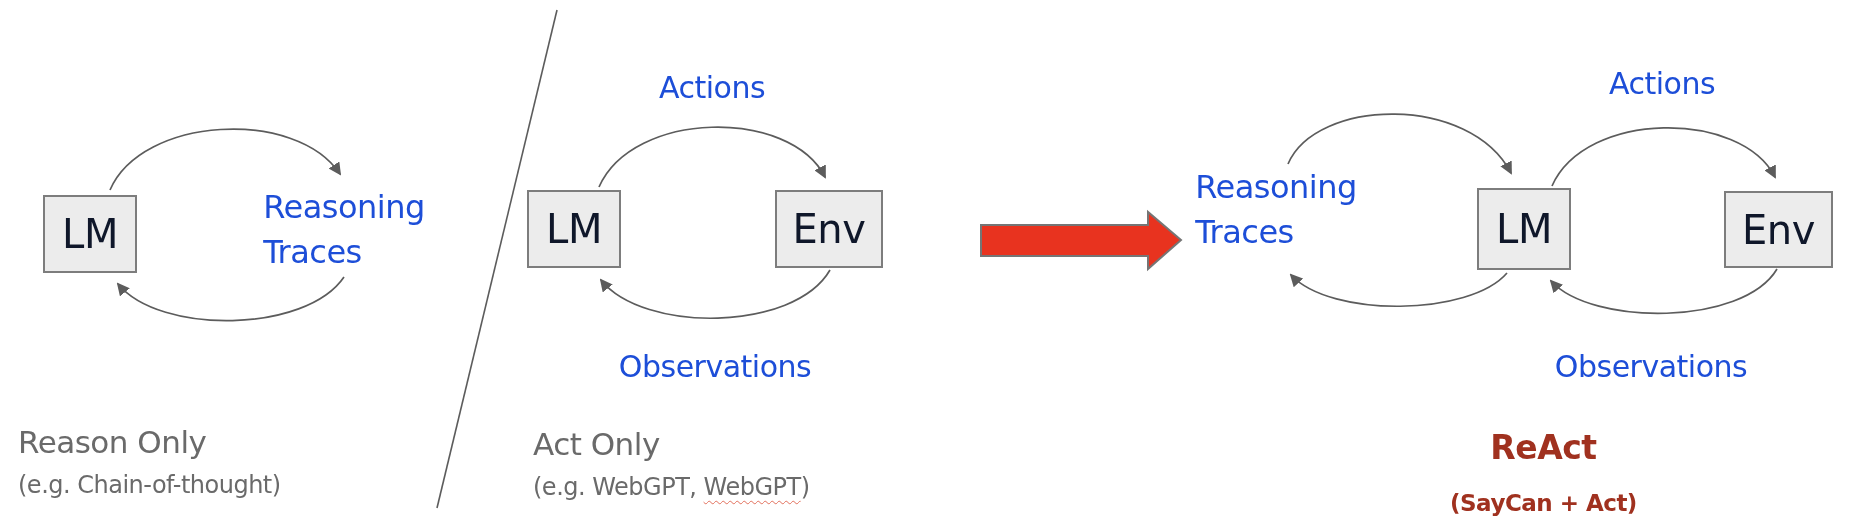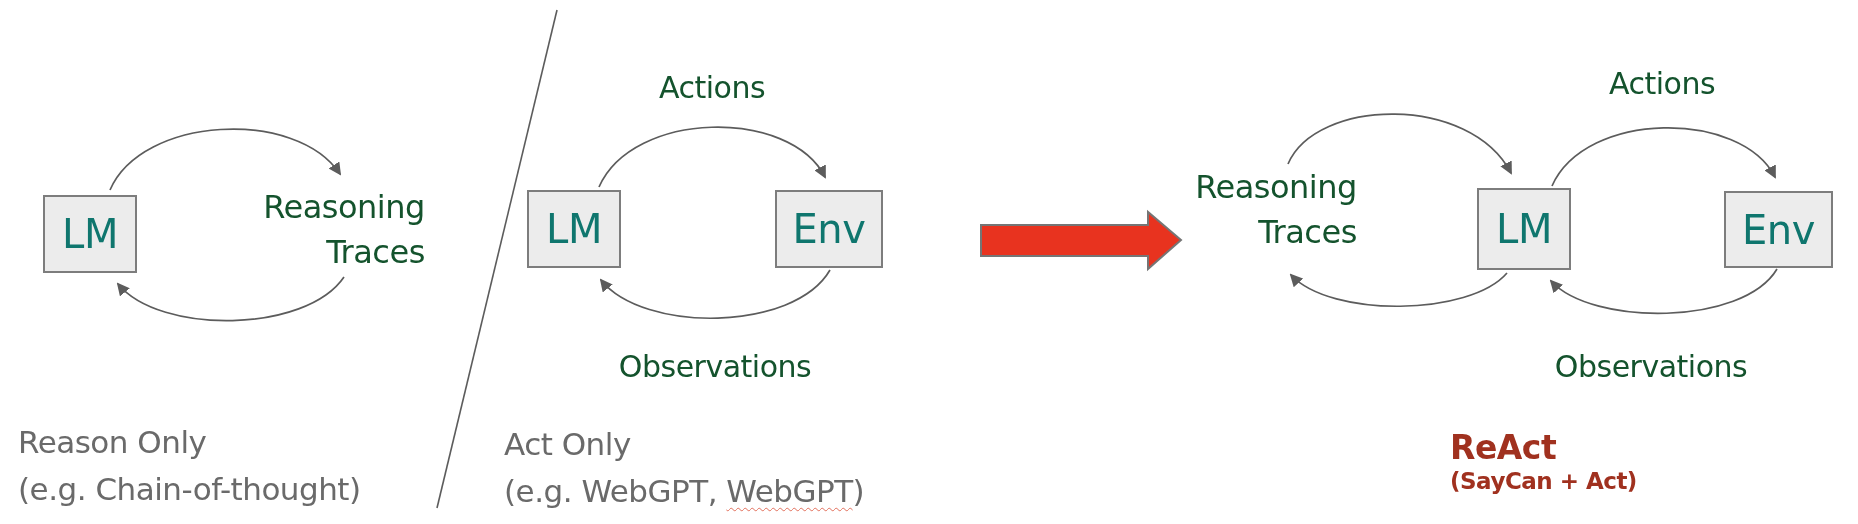--- a/index.html
+++ b/index.html
@@ -7,34 +7,34 @@
     position:relative;width:1858px;height:524px;background:#ffffff;overflow:hidden;
     font-family:"DejaVu Sans","Liberation Sans",sans-serif;color:#161616;
   }
   .layer{position:absolute;left:0;top:0;width:1858px;height:524px;}
   .arc{fill:none;stroke:var(--line-gray,#5c5c5c);stroke-width:1.7;}
   .divider{fill:none;stroke:var(--line-gray,#5c5c5c);stroke-width:1.6;}
   .big-arrow{fill:var(--arrow-red,#E8331F);stroke:#757575;stroke-width:2;stroke-linejoin:miter;}
   .box{
     position:absolute;background:var(--box-fill,#ECECEC);border:2px solid var(--box-border,#7D7D7D);
     display:flex;align-items:center;justify-content:center;
-    font-size:40px;letter-spacing:-0.5px;color:#0f766e;box-sizing:border-box;
+    font-size:40px;letter-spacing:-0.5px;color:#0f172a;box-sizing:border-box;
   }
   .lbl{
-    position:absolute;transform:translateX(-50%);text-align:right;white-space:nowrap;
-    font-size:30px;letter-spacing:-0.5px;color:#14532d;
+    position:absolute;transform:translateX(-50%);text-align:left;white-space:nowrap;
+    font-size:30px;letter-spacing:-0.5px;color:#1d4ed8;
   }
   .lbl.two-line{line-height:45px;font-size:32px;}
   .caption{
     position:absolute;display:flex;align-items:baseline;gap:11px;white-space:nowrap;
     color:var(--caption-gray,#6A6A6A);letter-spacing:-0.5px;flex-direction:column;
   }
   .caption .main{font-size:31px;}
-  .caption .note{font-size:31px;}
-  .caption.react{color:var(--react-caption,#A0311F);font-weight:bold;gap:1px;}
+  .caption .note{font-size:24px;}
+  .caption.react{color:var(--react-caption,#A0311F);font-weight:bold;gap:23px;align-items:center;}
   .caption.react .main{font-size:33px;}
   .caption.react .note{font-size:23px;}
   .misspelled{
     text-decoration-line:underline;text-decoration-style:wavy;
     text-decoration-color:var(--squiggle,#E2705C);text-decoration-thickness:1px;
     text-underline-offset:5px;
   }
 </style>
 </head>
 <body>
@@ -78,21 +78,21 @@
   </div>
 
   <div class="box" style="left:527px;top:190px;width:94px;height:78px;">
     <span>LM</span>
   </div>
   <div class="box" style="left:775px;top:190px;width:108px;height:78px;">
     <span>Env</span>
   </div>
   <div class="lbl" style="left:712px;top:70px;">Actions</div>
   <div class="lbl" style="left:715px;top:349px;">Observations</div>
-  <div class="caption" style="left:504px;top:426px;">
+  <div class="caption" style="left:533px;top:426px;">
     <span class="main">Act Only</span>
     <span class="note"><span>(e.g. WebGPT,</span> <span class="misspelled">WebGPT</span><span>)</span></span>
   </div>
 
   <div class="lbl two-line" style="left:1276px;top:165px;">
     <div>Reasoning</div>
     <div>Traces</div>
   </div>
   <div class="box" style="left:1477px;top:188px;width:94px;height:82px;">
     <span>LM</span>

